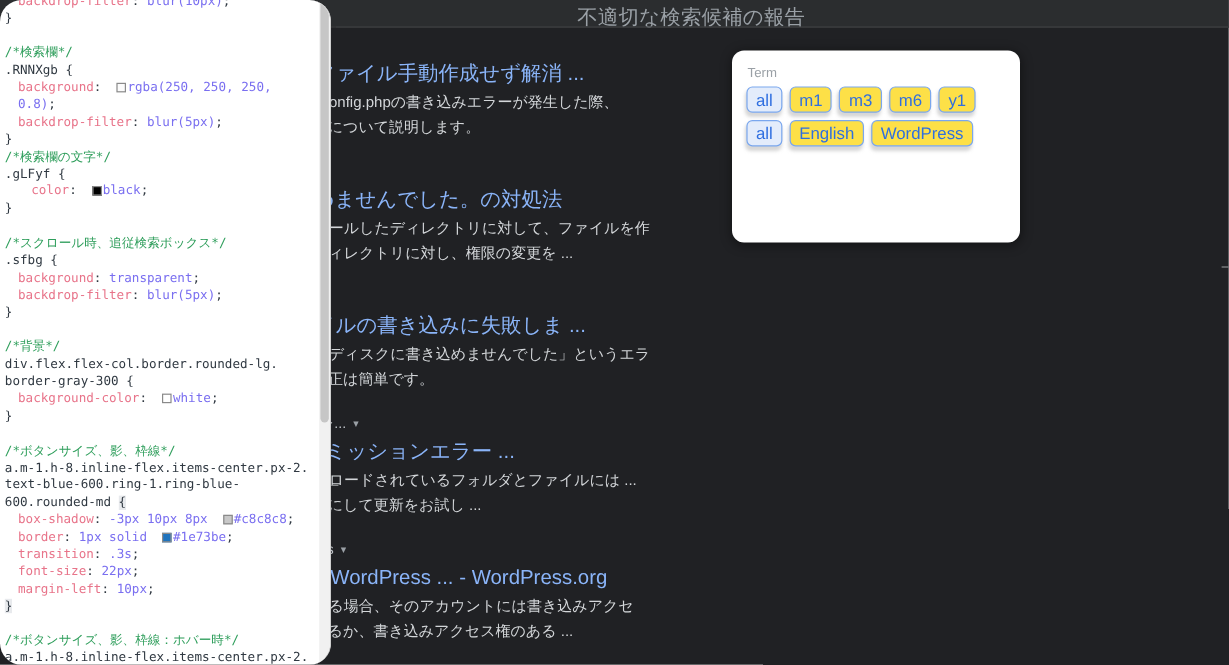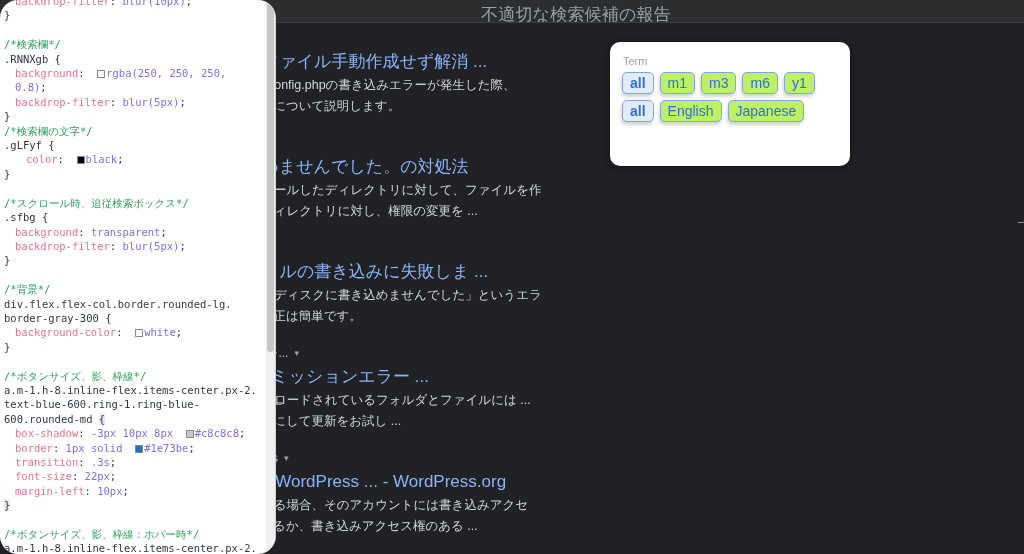--- a/index.html
+++ b/index.html
@@ -70,49 +70,49 @@
     color: #d3d6d9;
     max-width: 420px;
     overflow: hidden;
     margin-top: 2px;
   }
 
   
   .filter-popover {
     position: absolute;
     left: 610px; top: 42px;
-    width: 240px; height: 124px;
+    width: 240px; height: 160px;
     background: #ffffff;
     border-radius: 10px;
     box-shadow: 0 2px 10px rgba(0,0,0,.45);
     padding: 10px 12px 10px 12px;
   }
   .filter-group-label {
     font-size: 11px;
     color: #9aa0a6;
     line-height: 14px;
     margin: 2px 0 4px 1px;
   }
   .chip-row { display: flex; gap: 6px; margin-bottom: 6px; }
   .chip {
     display: inline-flex;
     align-items: center;
     justify-content: center;
     height: 22px;
     padding: 0 7px;
     border: 1px solid #7aa7ee;
     border-radius: 5px;
-    background: #bef264;
+    background: #fde047;
     color: #2f6fe0;
     font-size: 14px;
     line-height: 1;
     box-shadow: -1px 3px 3px rgba(200,200,200,.75);
     white-space: nowrap;
   }
-  .chip.selected { background: #e3ecfb; font-weight: bold; }
+  .chip.selected { background: #e3ecfb; }
 
   
   .devtools {
     position: absolute;
     left: 0; top: 0;
     width: 276px; height: 554px;
     background: #ffffff;
     overflow: hidden;
     border-right: 1px solid #cfcfcf;
     border-radius: 18px;
@@ -219,21 +219,21 @@
       <div class="chip-row">
         <a class="chip selected">all</a>
         <a class="chip">m1</a>
         <a class="chip">m3</a>
         <a class="chip">m6</a>
         <a class="chip">y1</a>
       </div>
       <div class="chip-row">
         <a class="chip selected">all</a>
         <a class="chip">English</a>
-        <a class="chip">Japanese</a>
+        <a class="chip">WordPress</a>
       </div>
     </div>
 
   <div class="devtools">
     <div class="code" id="code"><div class="ln ind1"><span class="prop">backdrop-filter</span><span class="punc">: </span><span class="val">blur(10px)</span><span class="punc">;</span></div><div class="ln"><span class="punc">}</span></div><div class="ln">&nbsp;</div><div class="ln"><span class="cm">/*検索欄*/</span></div><div class="ln"><span class="sel">.RNNXgb {</span></div><div class="ln ind1"><span class="prop">background</span><span class="punc">:  </span><span class="sw" title="rgba(250, 250, 250, 0.8)" style="background: rgba(250, 250, 250, 0.8);"></span><span class="val">rgba(250, 250, 250, 0.8)</span><span class="punc">;</span></div><div class="ln ind1"><span class="prop">backdrop-filter</span><span class="punc">: </span><span class="val">blur(5px)</span><span class="punc">;</span></div><div class="ln"><span class="punc">}</span></div><div class="ln"><span class="cm">/*検索欄の文字*/</span></div><div class="ln"><span class="sel">.gLFyf {</span></div><div class="ln ind2"><span class="prop">color</span><span class="punc">:  </span><span class="sw" title="black" style="background: rgb(0, 0, 0);"></span><span class="val">black</span><span class="punc">;</span></div><div class="ln"><span class="punc">}</span></div><div class="ln">&nbsp;</div><div class="ln"><span class="cm">/*スクロール時、追従検索ボックス*/</span></div><div class="ln"><span class="sel">.sfbg {</span></div><div class="ln ind1"><span class="prop">background</span><span class="punc">: </span><span class="val">transparent</span><span class="punc">;</span></div><div class="ln ind1"><span class="prop">backdrop-filter</span><span class="punc">: </span><span class="val">blur(5px)</span><span class="punc">;</span></div><div class="ln"><span class="punc">}</span></div><div class="ln">&nbsp;</div><div class="ln"><span class="cm">/*背景*/</span></div><div class="ln"><span class="sel">div.flex.flex-col.border.rounded-lg.</span></div><div class="ln"><span class="sel">border-gray-300 {</span></div><div class="ln ind1"><span class="prop">background-color</span><span class="punc">:  </span><span class="sw" title="white" style="background: rgb(255, 255, 255);"></span><span class="val">white</span><span class="punc">;</span></div><div class="ln"><span class="punc">}</span></div><div class="ln">&nbsp;</div><div class="ln"><span class="cm">/*ボタンサイズ、影、枠線*/</span></div><div class="ln"><span class="sel">a.m-1.h-8.inline-flex.items-center.px-2.</span></div><div class="ln"><span class="sel">text-blue-600.ring-1.ring-blue-600.rounded-md </span><span class="hl">{</span></div><div class="ln ind1"><span class="prop">box-shadow</span><span class="punc">: </span><span class="num">-3px 10px 8px</span><span class="punc">  </span><span class="sw" title="#c8c8c8" style="background: rgb(200, 200, 200);"></span><span class="val">#c8c8c8</span><span class="punc">;</span></div><div class="ln ind1"><span class="prop">border</span><span class="punc">: </span><span class="num">1px</span><span class="punc"> </span><span class="val">solid</span><span class="punc">  </span><span class="sw" title="#1e73be" style="background: rgb(30, 115, 190);"></span><span class="val">#1e73be</span><span class="punc">;</span></div><div class="ln ind1"><span class="prop">transition</span><span class="punc">: </span><span class="num">.3s</span><span class="punc">;</span></div><div class="ln ind1"><span class="prop">font-size</span><span class="punc">: </span><span class="num">22px</span><span class="punc">;</span></div><div class="ln ind1"><span class="prop">margin-left</span><span class="punc">: </span><span class="num">10px</span><span class="punc">;</span></div><div class="ln"><span class="hl">}</span></div><div class="ln">&nbsp;</div><div class="ln"><span class="cm">/*ボタンサイズ、影、枠線：ホバー時*/</span></div><div class="ln"><span class="sel">a.m-1.h-8.inline-flex.items-center.px-2.</span></div></div>
     <div class="devtools-scrollbar">
       <div class="thumb"></div>
     </div>
   </div>
   <div class="pane-tick"></div>

